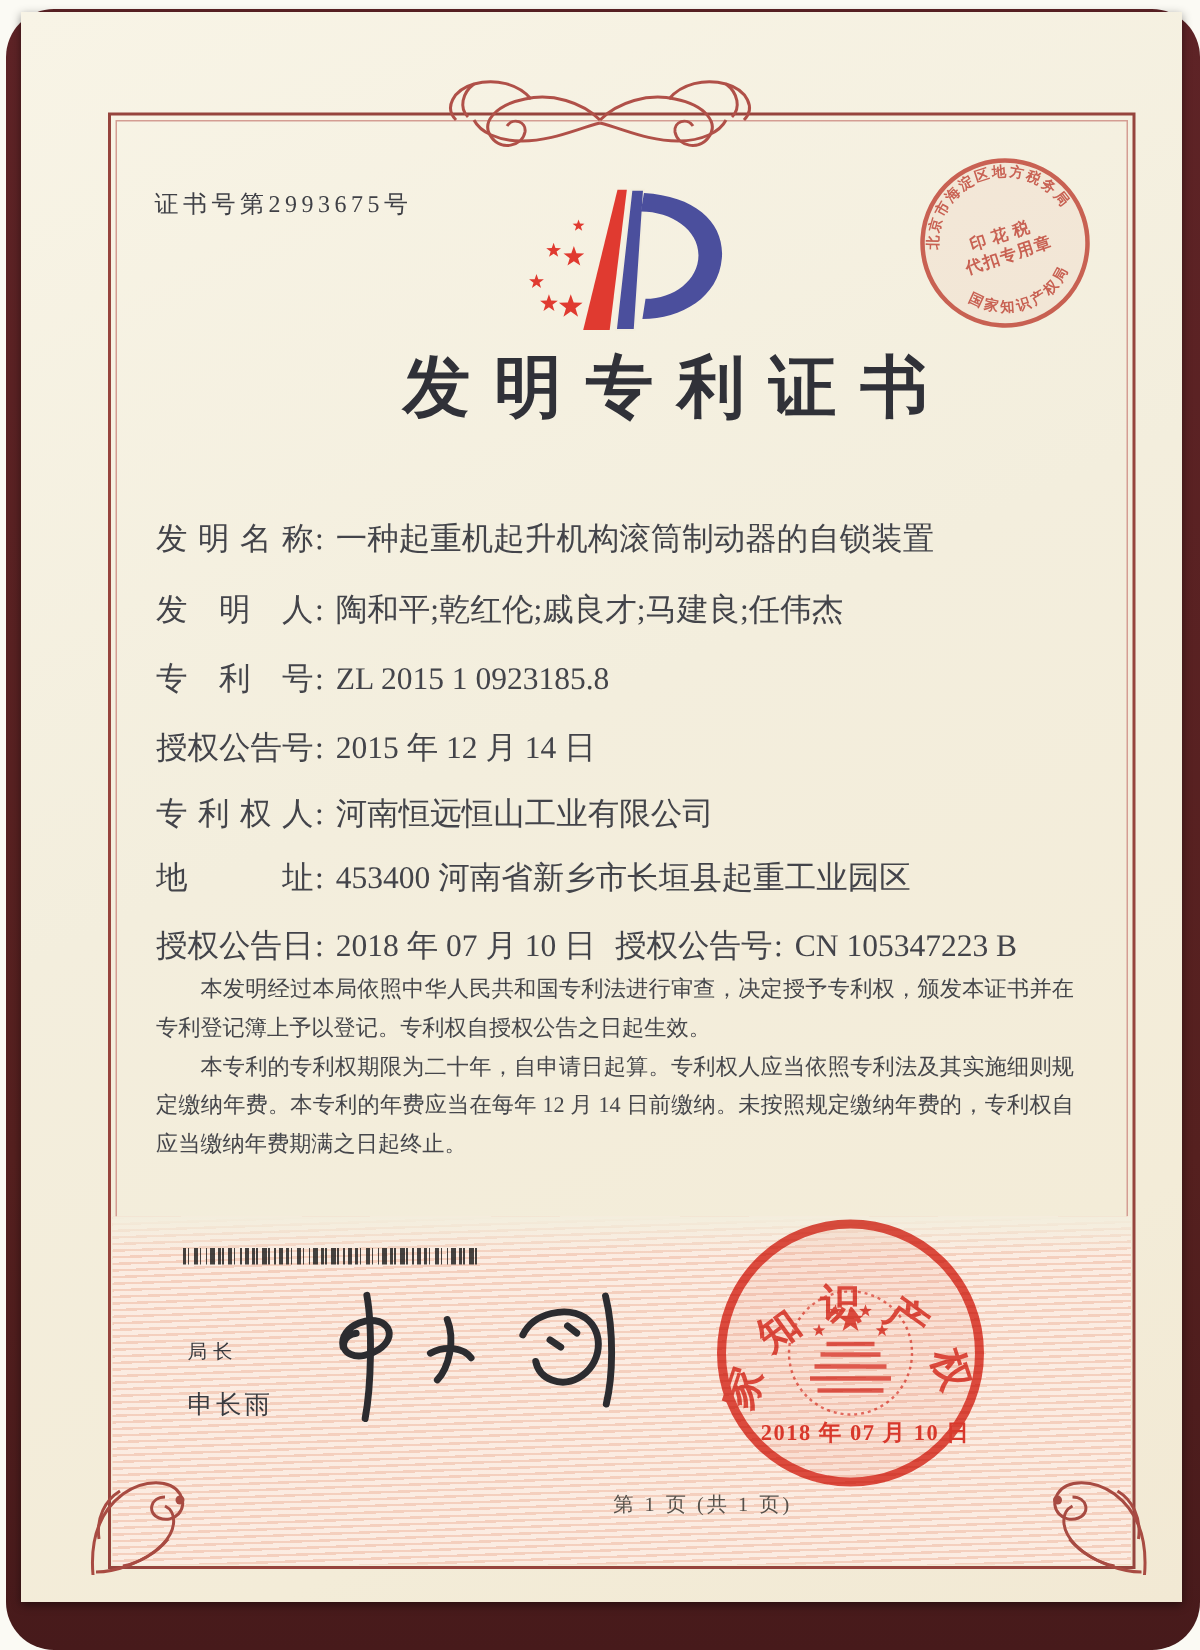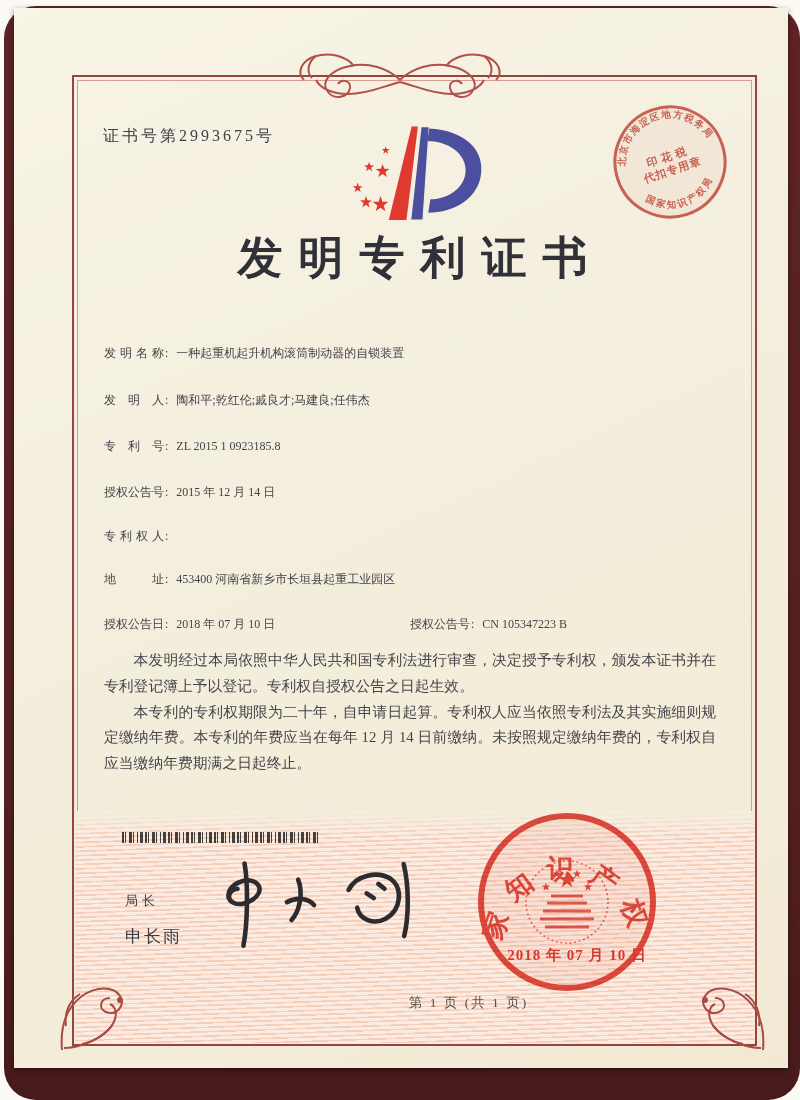--- a/index.html
+++ b/index.html
@@ -16,23 +16,23 @@
   .pink-zone{position:absolute;left:1px;right:1px;bottom:1px;height:232px;
     background:repeating-linear-gradient(178deg,
       rgba(230,148,118,.22) 0 1.6px, rgba(253,242,234,.65) 1.6px 4.4px),#f8e0d2;}
   .pink-zone::before{content:'';position:absolute;left:0;right:0;top:0;height:26px;
     background:linear-gradient(180deg,#f3eedd,rgba(243,238,221,0));}
   .ornament{position:absolute;z-index:3;}
   
   .cert-no{position:absolute;left:89px;top:118px;font-size:16px;letter-spacing:3px;color:#3f4046;z-index:2;}
   .logo{position:absolute;left:322px;top:104px;z-index:2;}
   .title{position:absolute;left:58px;top:220px;width:681px;text-align:center;
-    font-size:45px;font-weight:700;letter-spacing:16px;text-indent:16px;color:#303138;z-index:2;}
+    font-size:45px;font-weight:700;letter-spacing:16px;text-indent:16px;color:#303138;z-index:2;padding-left:31px;}
   .row{position:absolute;left:90px;display:flex;align-items:baseline;
-    font-size:12px;color:#43444a;z-index:2;white-space:nowrap;}
+    font-size:21px;color:#43444a;z-index:2;white-space:nowrap;}
   .row .lab{display:inline-block;width:5em;text-align:justify;text-align-last:justify;}
   .row .colon{margin:0 8px 0 1px;}
   .paras{position:absolute;left:90px;top:640px;width:612px;z-index:2;
     font-size:14.8px;line-height:25.8px;color:#45464b;text-align:justify;}
   .paras p{margin:0;text-indent:2em;}
   .barcode{position:absolute;left:108px;top:824px;width:198px;height:11px;opacity:.82;z-index:2;
     background:repeating-linear-gradient(90deg,
       #1c1c1c 0 2px, transparent 2px 3px,
       #1c1c1c 3px 4px, transparent 4px 7px,
       #1c1c1c 7px 10px, transparent 10px 11px,
@@ -143,20 +143,21 @@
         <span>ZL 2015 1 0923185.8</span>
       </div>
       <div class="row" style="top:476px">
         <span class="lab">授权公告号</span>
           <span class="colon">:</span>
         <span>2015 年 12 月 14 日</span>
       </div>
       <div class="row" style="top:520px">
         <span class="lab">专利权人</span>
           <span class="colon">:</span>
+        <span>河南恒远恒山工业有限公司</span>
       </div>
       <div class="row" style="top:563px">
         <span class="lab">地址</span>
           <span class="colon">:</span>
         <span>453400 河南省新乡市长垣县起重工业园区</span>
       </div>
       <div class="row" style="top:608px">
         <span class="lab">授权公告日</span>
           <span class="colon">:</span>
         <span>2018 年 07 月 10 日</span>

